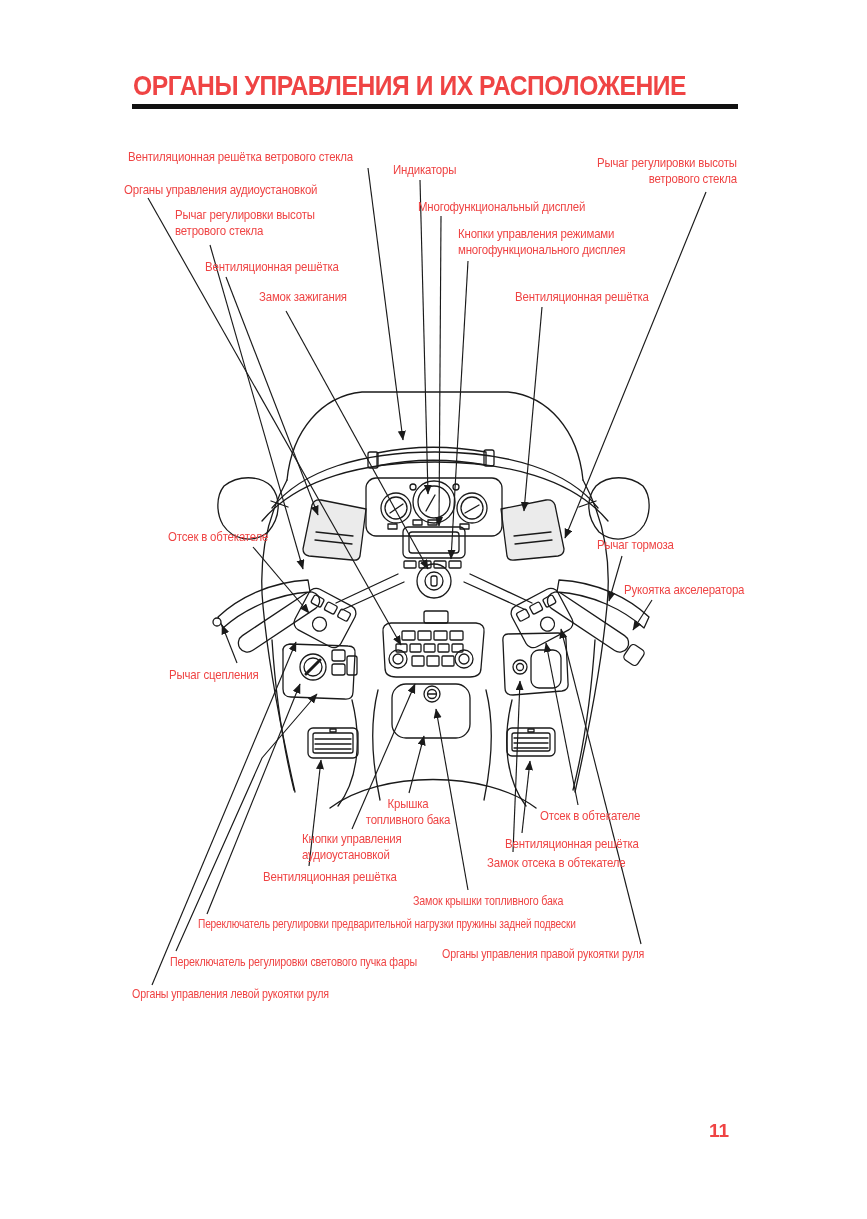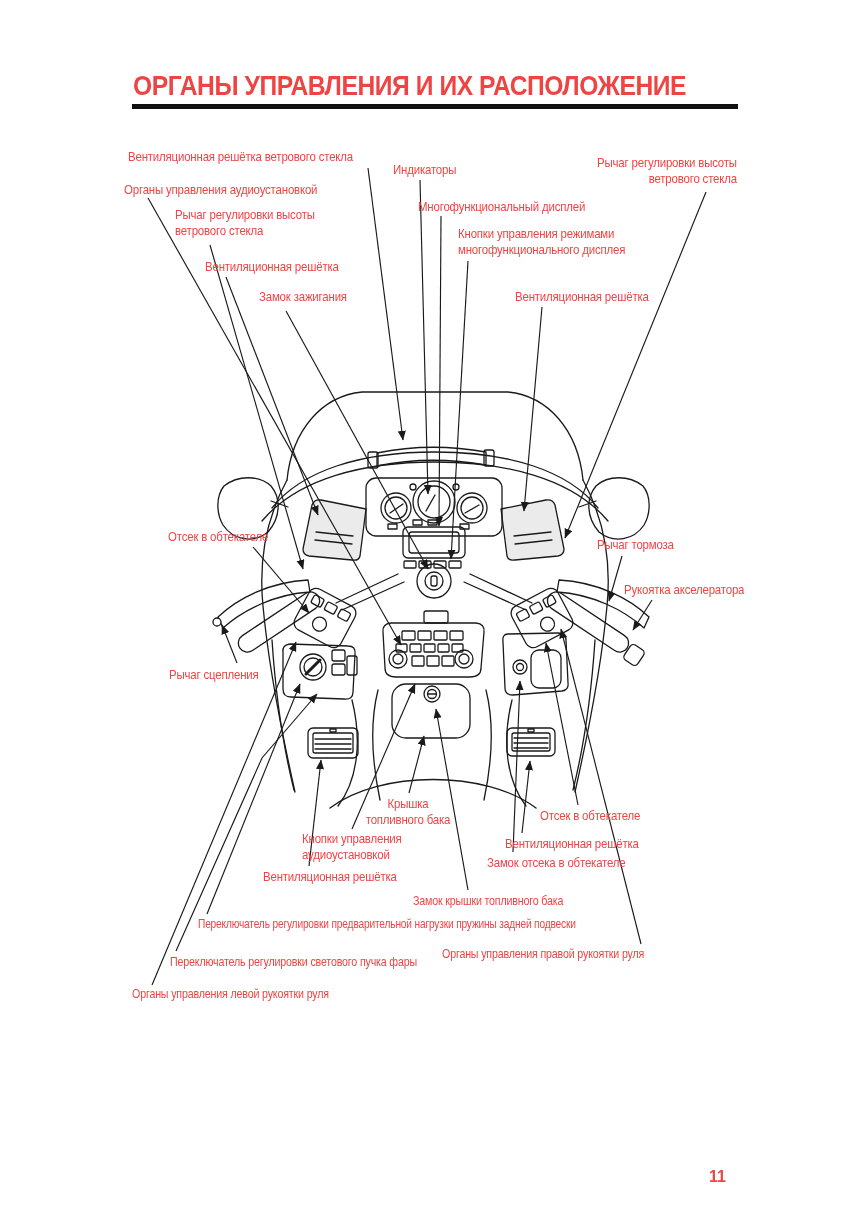--- a/index.html
+++ b/index.html
@@ -7,21 +7,21 @@
         font-family:Liberation Sans, sans-serif;color:#ef4444;}
   .title{position:absolute;left:133px;top:70px;font-size:28px;font-weight:bold;
          letter-spacing:-0.5px;white-space:nowrap;transform:scaleX(0.88);transform-origin:0 0;}
   .rule{position:absolute;left:132px;top:104px;width:606px;height:5px;background:#111;}
   .lbl{position:absolute;font-size:13px;line-height:1.26;letter-spacing:-0.2px;
        white-space:pre-line;transform:scaleX(0.88);transform-origin:0 0;}
   .lbl.r{text-align:right;transform-origin:100% 0;}
   .lbl.c{text-align:center;transform-origin:50% 0;}
   .lbl.x82{transform:scaleX(0.82);}
   .lbl.x78{transform:scaleX(0.78);}
-  .pagenum{position:absolute;left:709px;top:1168px;font-size:16px;font-weight:bold;}
+  .pagenum{position:absolute;left:709px;top:1120px;font-size:19px;font-weight:bold;}
   svg{position:absolute;left:0;top:0;}
   .art{stroke:#1a1a1a;stroke-width:1.3;fill:none;stroke-linecap:round;stroke-linejoin:round;}
   .shade{fill:#ebebeb;}
   .wfill{fill:#ffffff;}
   .lead{stroke:#1a1a1a;stroke-width:1.15;fill:none;}
 </style>
 </head>
 <body>
 
 <div class="page">

